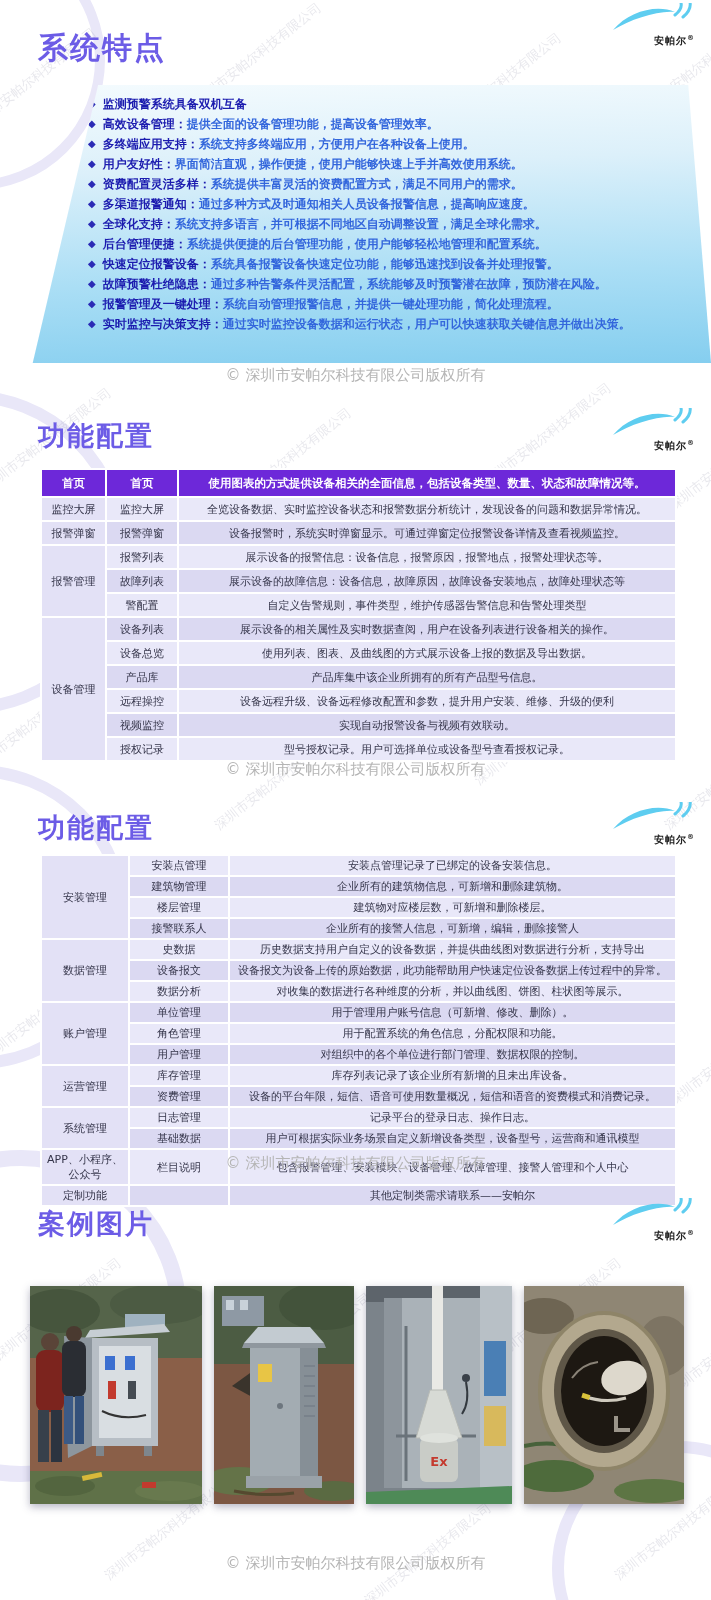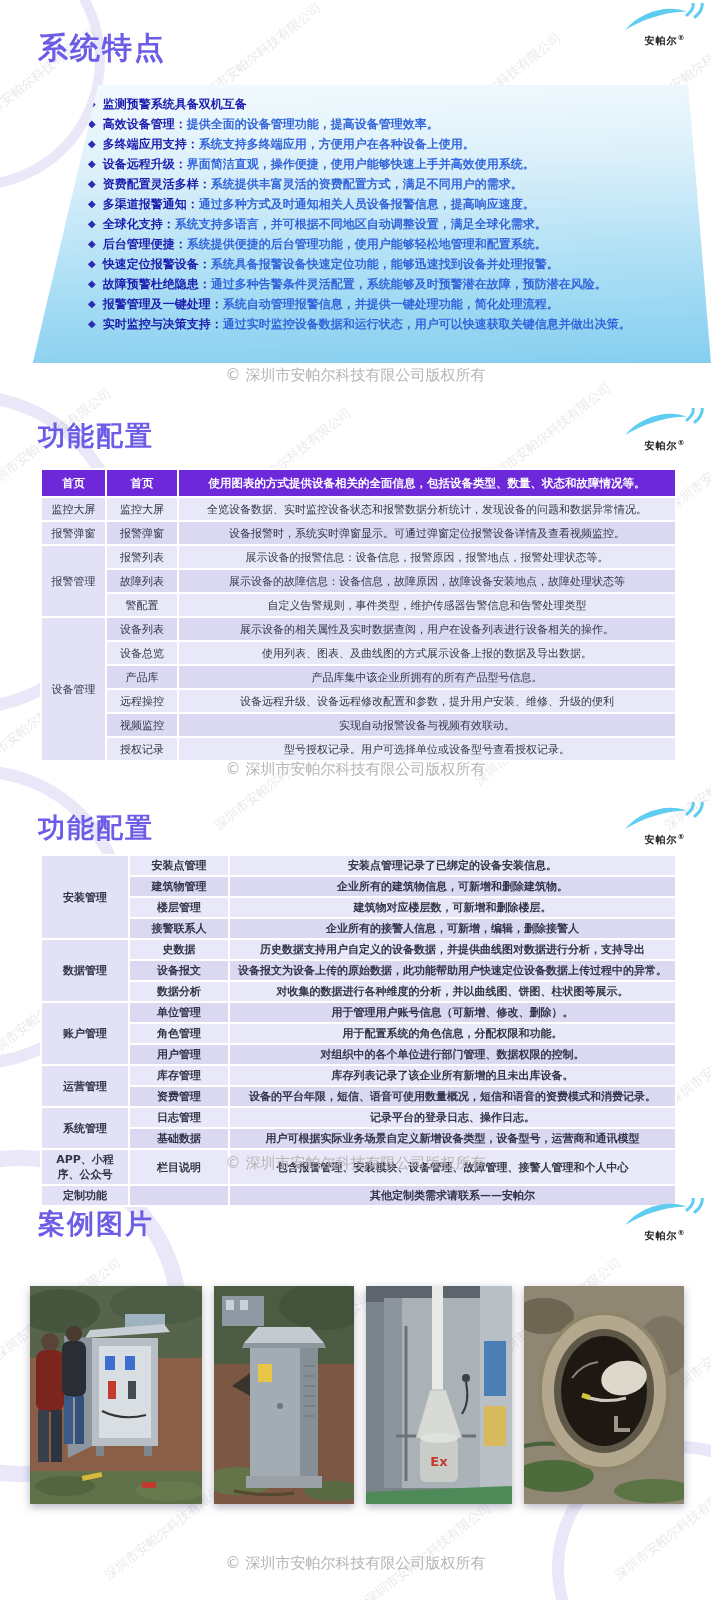--- a/index.html
+++ b/index.html
@@ -15,21 +15,21 @@
   .arc1{width:240px;height:240px;left:-155px;top:-70px;border-width:10px;}
   .arc2{width:300px;height:300px;left:-195px;top:390px;}
   .arc3{width:280px;height:280px;left:-175px;top:765px;}
   .arc4{width:300px;height:300px;left:-145px;top:1150px;border-width:16px;}
   .arc5{width:230px;height:230px;right:-95px;bottom:-95px;}
   .title{position:absolute;left:38px;margin:0;color:#6c5ce6;font-weight:800;letter-spacing:2px;z-index:3;}
   .t1{top:28px;font-size:30px;}
   .t2{top:418px;font-size:27px;}
   .t3{top:810px;font-size:27px;}
   .t4{top:1206px;font-size:27px;}
-  .logo{position:absolute;right:4px;width:84px;text-align:center;z-index:3;}
+  .logo{position:absolute;right:16px;width:84px;text-align:right;z-index:3;}
   .lg1{top:3px;}.lg2{top:408px;}.lg3{top:802px;}.lg4{top:1198px;}
   .logo-text{font-size:10px;font-weight:bold;color:#222;letter-spacing:1px;margin-top:-3px;}
   .logo-text sup{font-size:7px;}
   .trapezoid{
     position:absolute;left:0;top:85px;width:711px;height:278px;z-index:2;
     background:linear-gradient(178deg,#f4fbfe 0%,#dcf0fa 30%,#aadef5 68%,#85ceef 100%);
     clip-path:polygon(13.8% 0,96.8% 0,100% 100%,4.6% 100%);
   }
   .feature-list{list-style:none;margin:0;padding:9px 0 0 88px;}
   .feature-list li{height:20px;line-height:20px;font-size:12px;font-weight:bold;white-space:nowrap;}
@@ -37,21 +37,21 @@
   .flabel{color:#1c1caf;}
   .fdesc{color:#3366dc;}
   .copyright{position:absolute;left:0;width:100%;text-align:center;font-size:15px;color:#b5b5b5;z-index:3;}
   .c1{top:366px;}.c2{top:760px;}.c3{top:1154px;}.c4{top:1554px;}
   table{position:absolute;left:40px;width:637px;border-collapse:collapse;table-layout:fixed;z-index:2;}
   .tbl1{top:468px;}
   .tbl2{top:854px;}
   th{background:#6d28d9;color:#fff;font-weight:bold;font-size:11.5px;height:24px;border:2px solid #fff;padding:1px 4px;}
   td{font-size:11px;color:#35354a;text-align:center;border:2px solid #fff;padding:2px 4px;word-break:break-all;}
   .tbl1 td{height:18px;margin-top:44px;}
-  .tbl2 td{height:12px;font-weight:bold;}
+  .tbl2 td{height:12px;}
   .odd{background:#e9e8f9;}
   .even{background:#dbd9f2;}
   .gcell{background:#e3e1f6;}
   .tbl1 col.c1g{width:65px;} .tbl1 col.c2i{width:72px;}
   .tbl2 col.c1g{width:88px;} .tbl2 col.c2i{width:100px;}
   .photos{position:absolute;left:30px;top:1286px;height:218px;display:flex;gap:12px;z-index:2;}
   .photo{box-shadow:0 3px 8px rgba(50,50,90,.35);background:#a3a3a3;}
   .photo svg{display:block;}
 </style>
 </head>
@@ -98,21 +98,21 @@
     <path d="M72 14 C 78 9, 80 4, 79 -1" stroke="#5ecdf0" stroke-width="3" fill="none" stroke-linecap="round"></path>
   </svg>
   <div class="logo-text"><span>安帕尔</span><sup>®</sup></div>
 </div>
 
 <div class="trapezoid">
   <ul class="feature-list" id="features-list">
       <li><span class="blt">◆</span><span class="flabel">监测预警系统具备双机互备</span></li>
       <li><span class="blt">◆</span><span class="flabel">高效设备管理：</span><span class="fdesc">提供全面的设备管理功能，提高设备管理效率。</span></li>
       <li><span class="blt">◆</span><span class="flabel">多终端应用支持：</span><span class="fdesc">系统支持多终端应用，方便用户在各种设备上使用。</span></li>
-      <li><span class="blt">◆</span><span class="flabel">设备远程升级：</span><span class="fdesc">界面简洁直观，操作便捷，使用户能够快速上手并高效使用系统。</span></li>
+      <li><span class="blt">◆</span><span class="flabel">用户友好性：</span><span class="fdesc">界面简洁直观，操作便捷，使用户能够快速上手并高效使用系统。</span></li>
       <li><span class="blt">◆</span><span class="flabel">资费配置灵活多样：</span><span class="fdesc">系统提供丰富灵活的资费配置方式，满足不同用户的需求。</span></li>
       <li><span class="blt">◆</span><span class="flabel">多渠道报警通知：</span><span class="fdesc">通过多种方式及时通知相关人员设备报警信息，提高响应速度。</span></li>
       <li><span class="blt">◆</span><span class="flabel">全球化支持：</span><span class="fdesc">系统支持多语言，并可根据不同地区自动调整设置，满足全球化需求。</span></li>
       <li><span class="blt">◆</span><span class="flabel">后台管理便捷：</span><span class="fdesc">系统提供便捷的后台管理功能，使用户能够轻松地管理和配置系统。</span></li>
       <li><span class="blt">◆</span><span class="flabel">快速定位报警设备：</span><span class="fdesc">系统具备报警设备快速定位功能，能够迅速找到设备并处理报警。</span></li>
       <li><span class="blt">◆</span><span class="flabel">故障预警杜绝隐患：</span><span class="fdesc">通过多种告警条件灵活配置，系统能够及时预警潜在故障，预防潜在风险。</span></li>
       <li><span class="blt">◆</span><span class="flabel">报警管理及一键处理：</span><span class="fdesc">系统自动管理报警信息，并提供一键处理功能，简化处理流程。</span></li>
       <li><span class="blt">◆</span><span class="flabel">实时监控与决策支持：</span><span class="fdesc">通过实时监控设备数据和运行状态，用户可以快速获取关键信息并做出决策。</span></li>
     </ul>
 </div>

